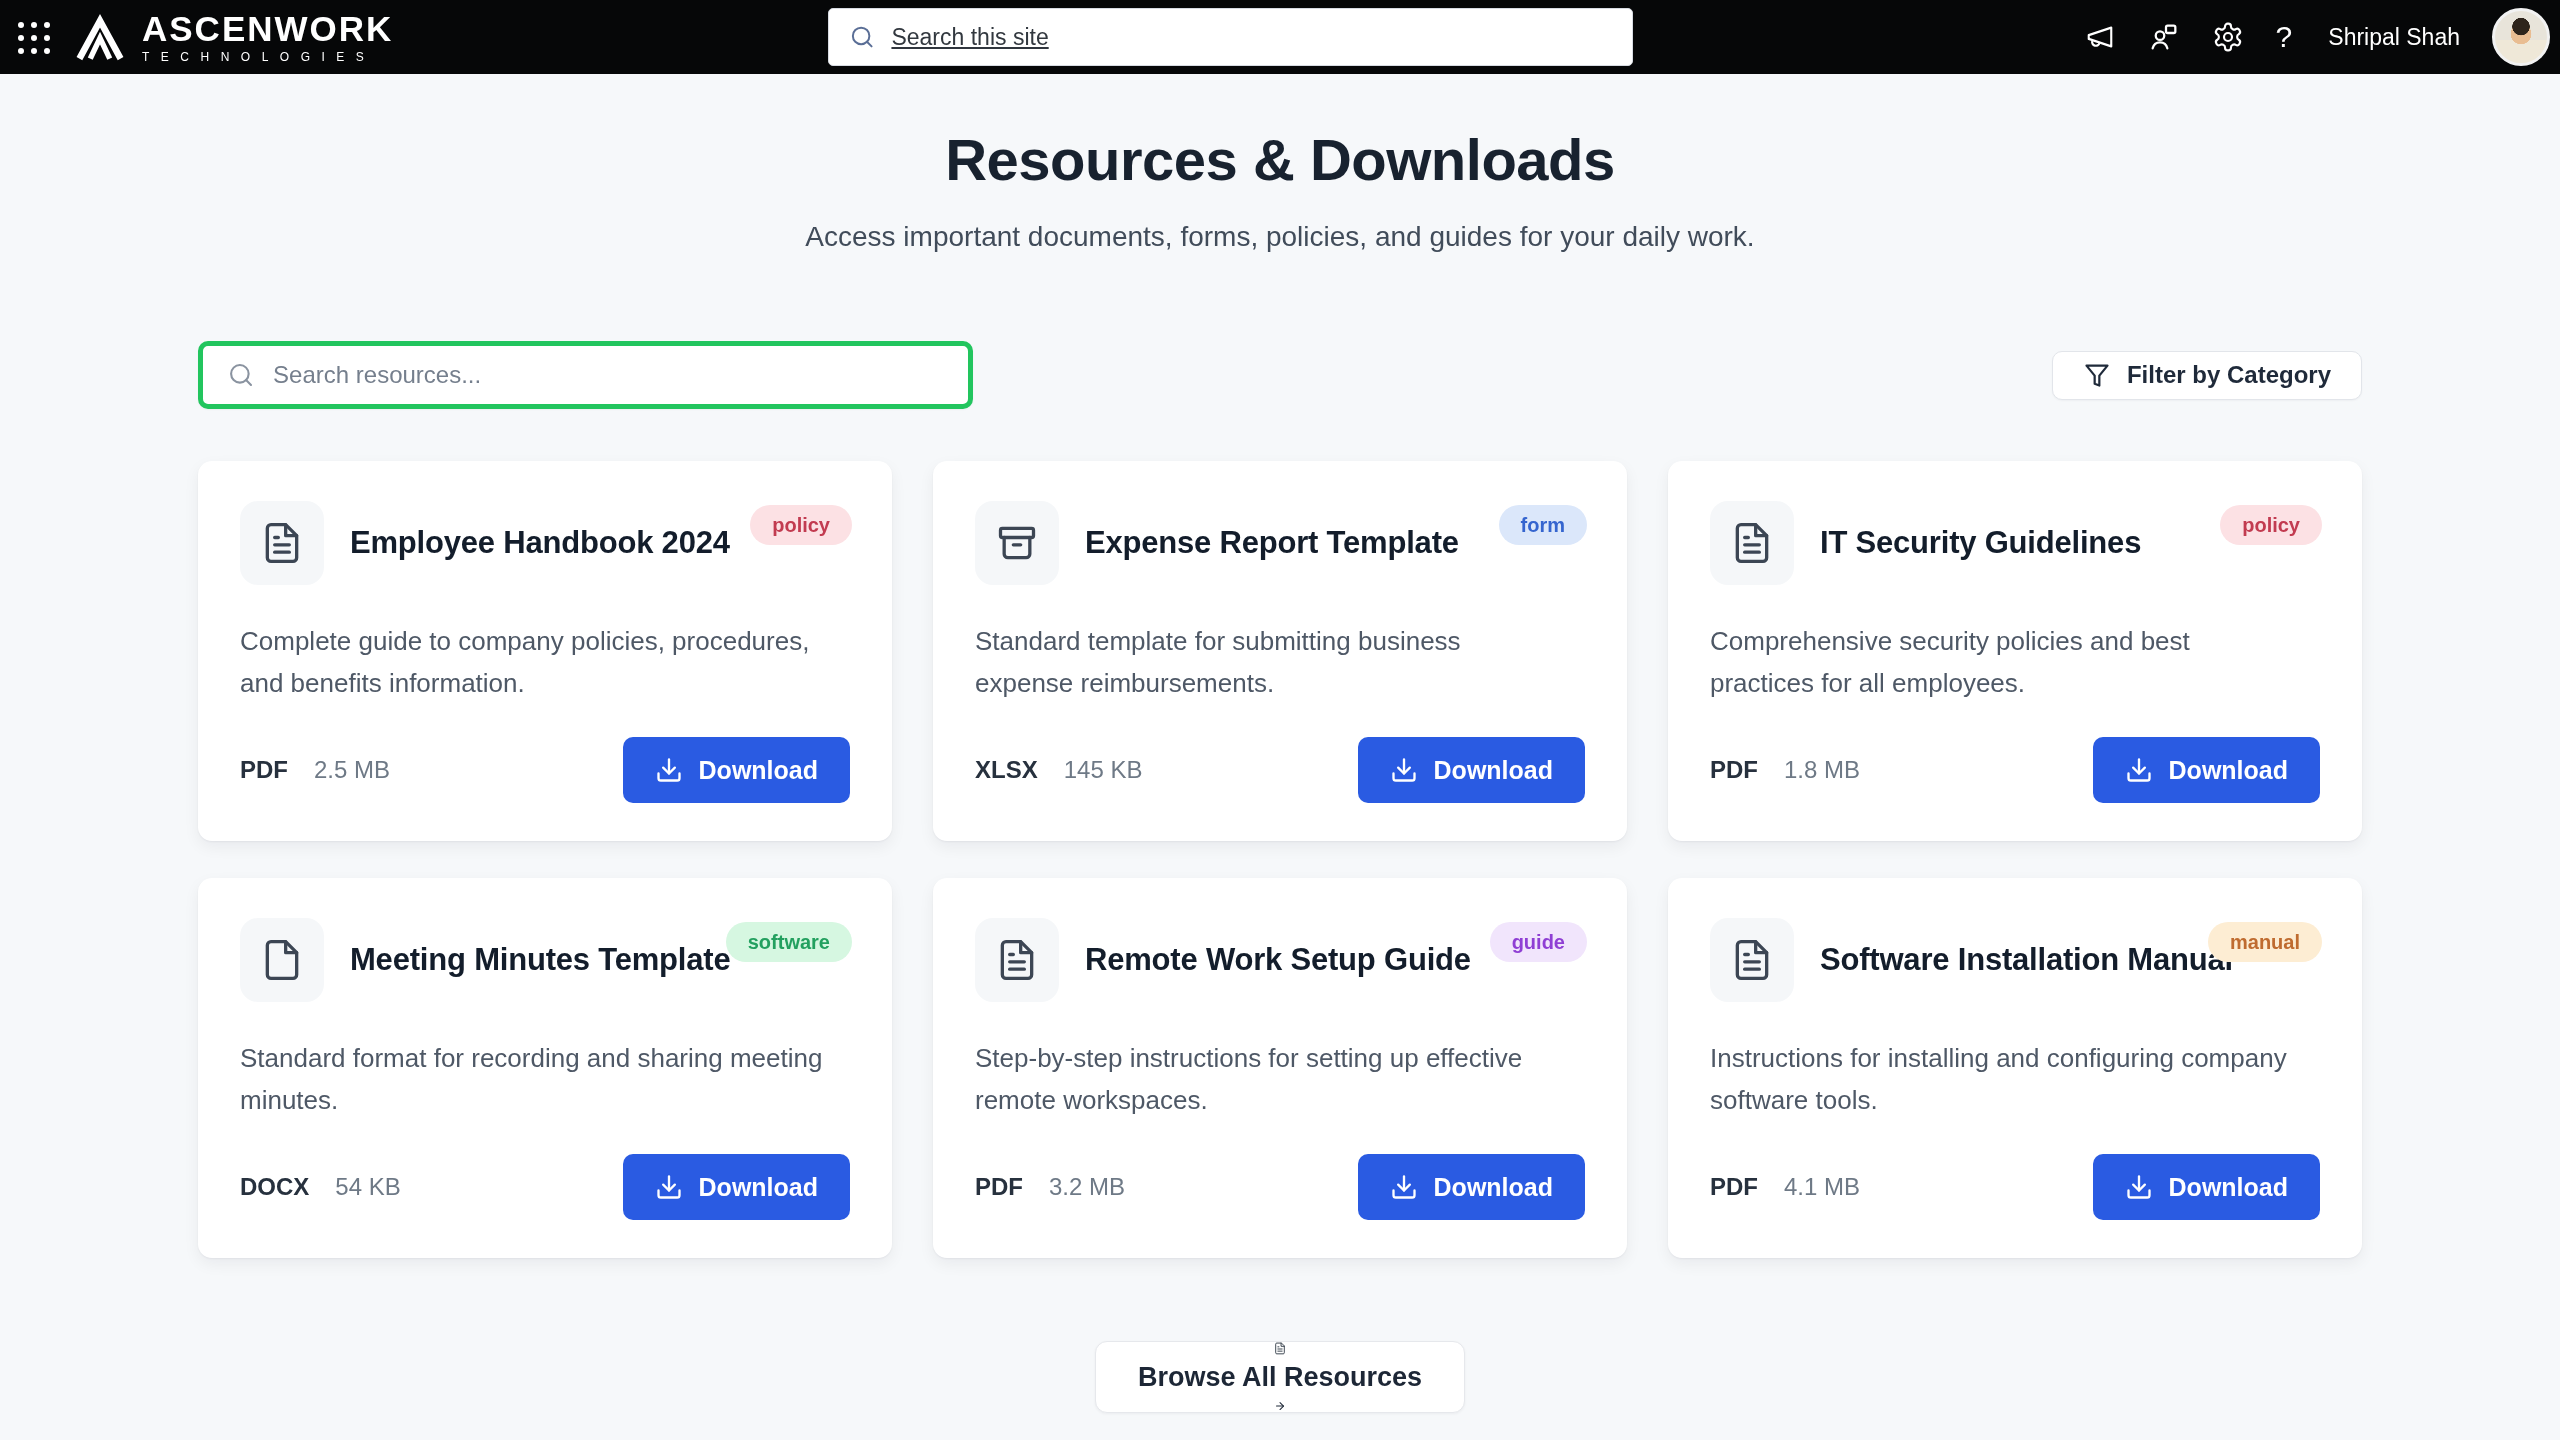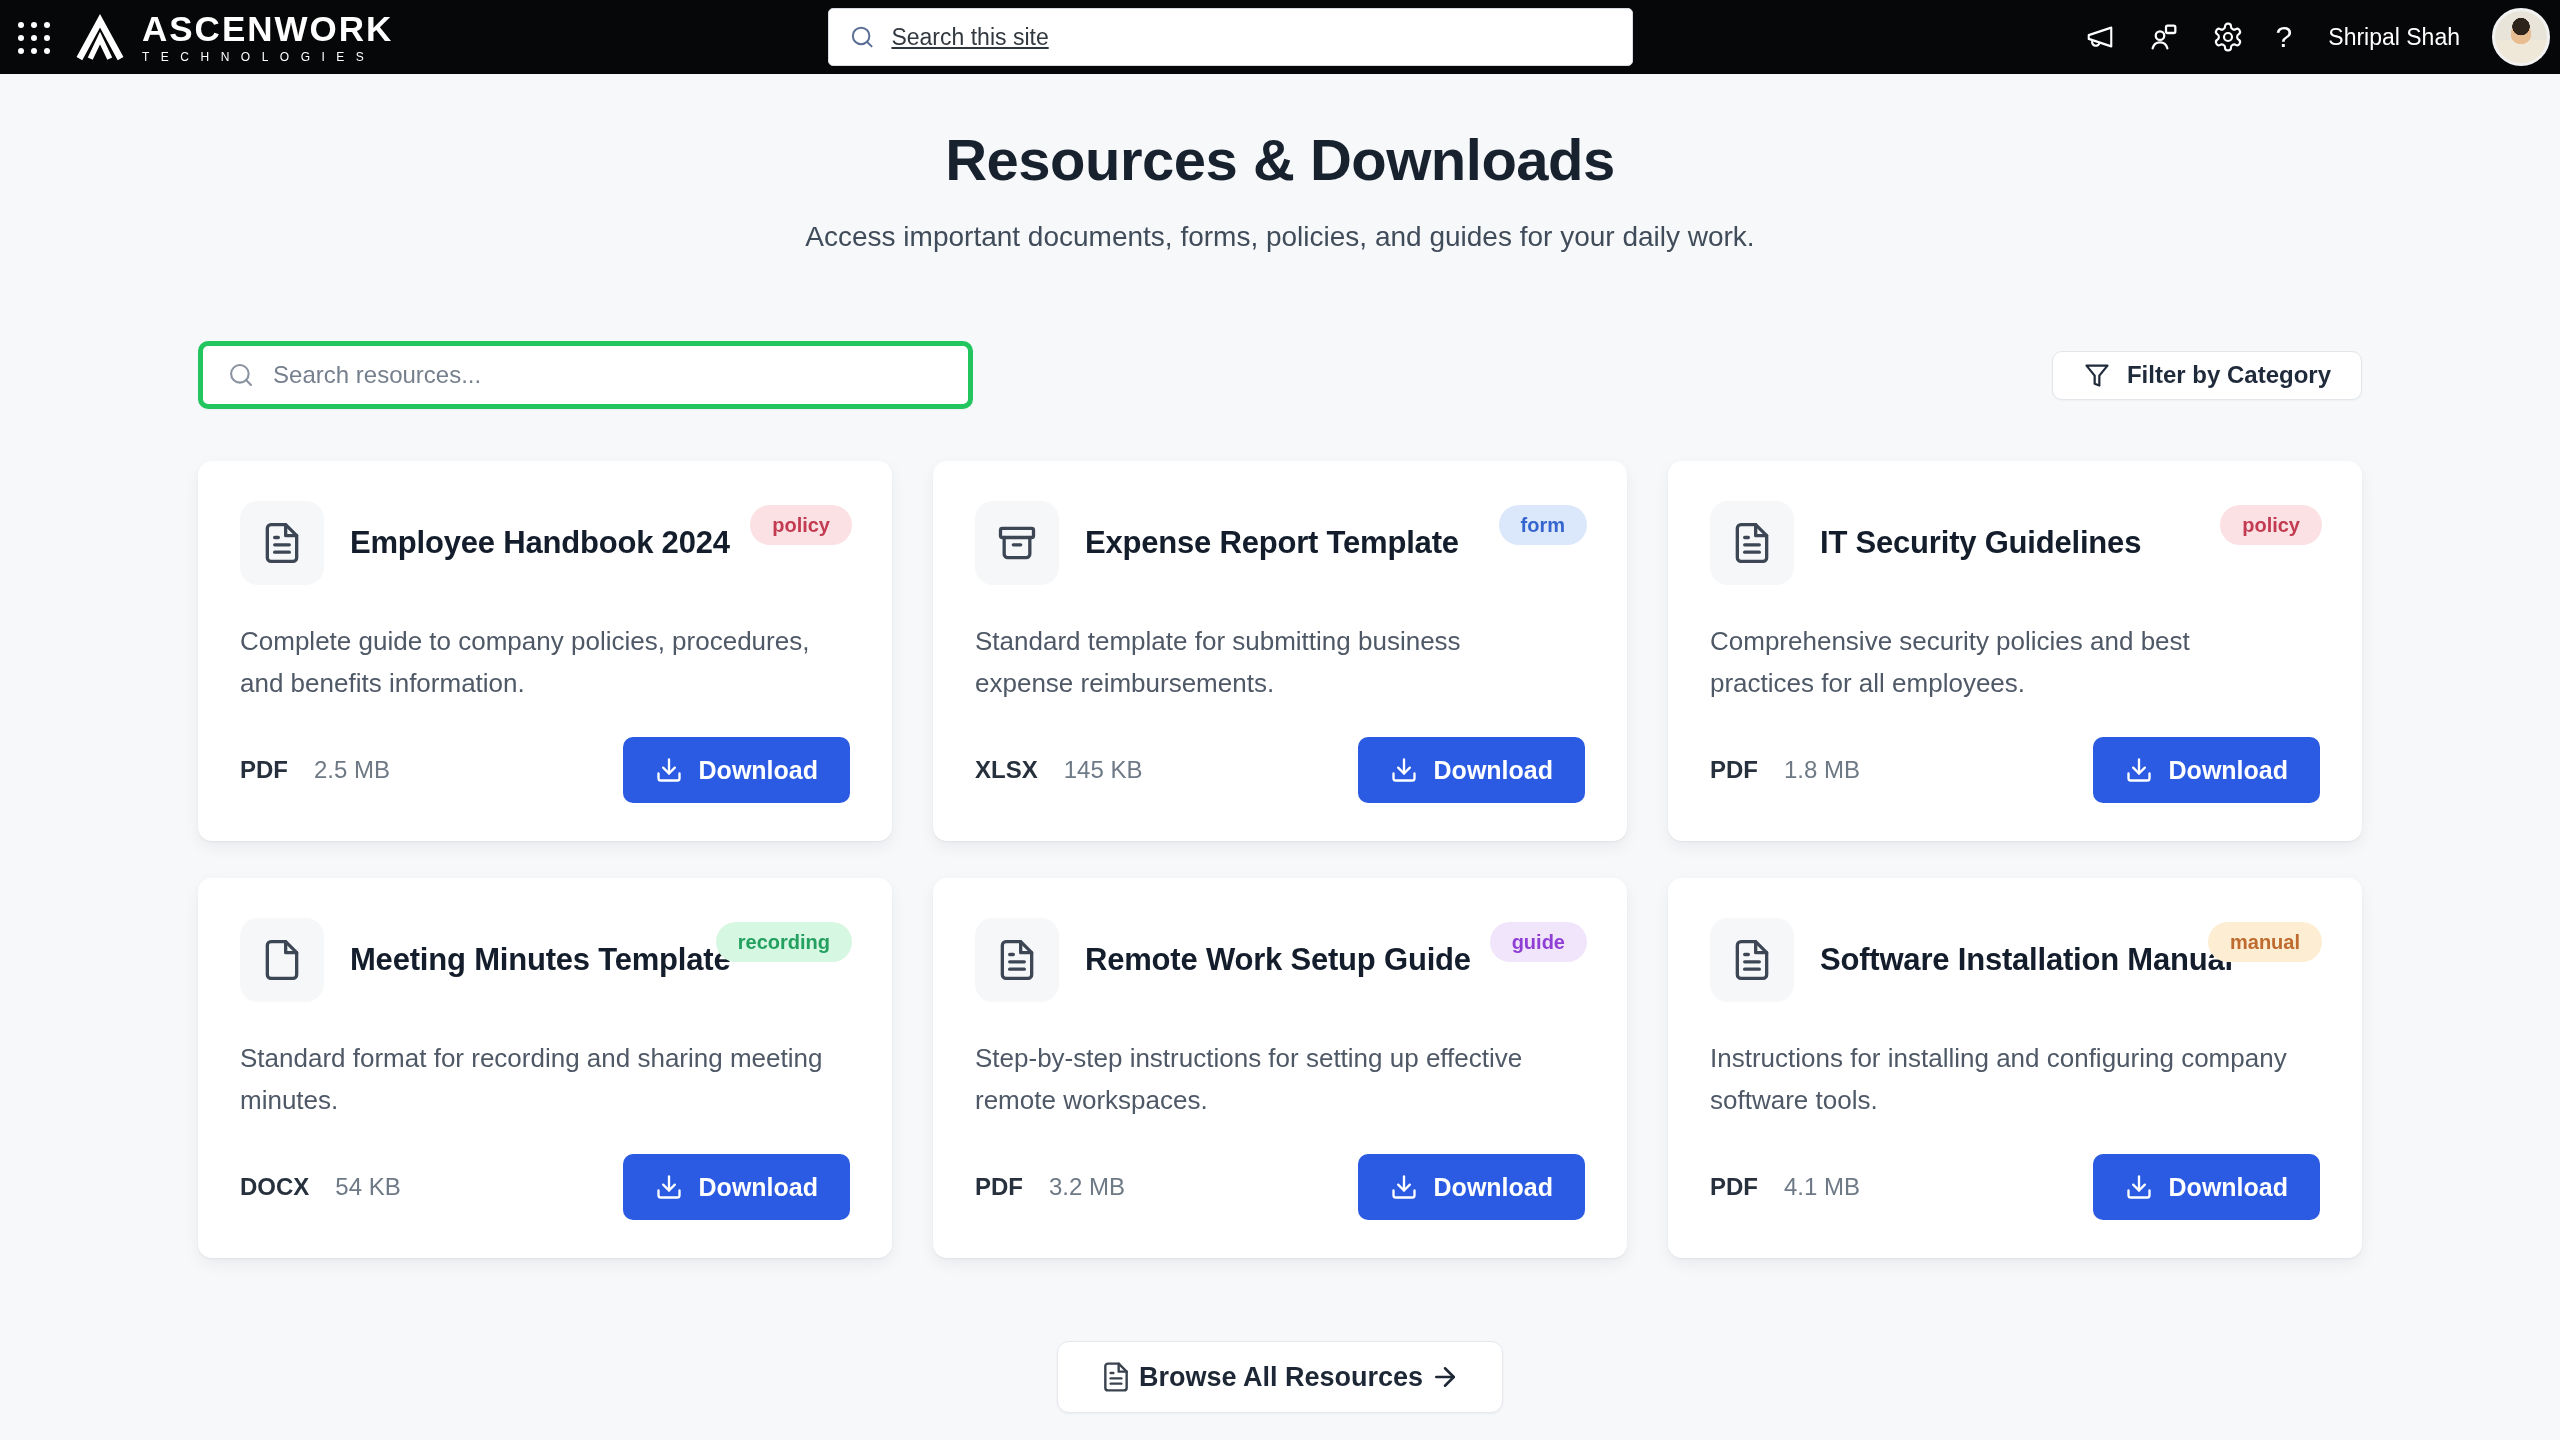--- a/index.html
+++ b/index.html
@@ -98,20 +98,21 @@
     font-family:inherit; font-size:25px; font-weight:700;
   }
 
   
   .browse-wrap { text-align:center; margin-top:83px; }
   .browse-btn {
     display:inline-flex; align-items:center; gap:7px; background:#fff;
     border:1px solid #e6e8ec; border-radius:12px; height:72px; padding:0 42px;
     cursor:pointer; font-family:inherit; font-size:27px; font-weight:700; color:#1d2736;
     box-shadow:0 1px 3px rgba(16,24,40,.05);
+    flex-direction:column;
   }
 </style>
 </head>
 <body>
 
 <header class="topbar">
   <div class="waffle">
     <i></i>
       <i></i>
       <i></i>
@@ -287,21 +288,21 @@
       <article class="card">
       <div class="card-head">
         <div class="icon-tile">
 
           <svg width="44" height="44" viewBox="0 0 24 24" fill="none" stroke="currentColor" stroke-width="1.8" stroke-linecap="round" stroke-linejoin="round">
             <path d="M14 2H6a2 2 0 0 0-2 2v16a2 2 0 0 0 2 2h12a2 2 0 0 0 2-2V8z"></path>
             <path d="M14 2v6h6"></path>
           </svg>
         </div>
         <h3 class="card-title">Meeting Minutes Template</h3>
-        <span class="badge" style="background: rgb(214, 247, 225); color: rgb(35, 160, 95);">recording</span>
+        <span class="badge" style="background: rgb(214, 247, 225); color: rgb(35, 160, 95);">software</span>
       </div>
       <p class="card-desc">Standard format for recording and sharing meeting minutes.</p>
       <div class="card-foot">
         <div class="meta">
           <span class="ftype">DOCX</span>
           <span class="fsize">54 KB</span>
         </div>
         <button class="dl-btn">
           <svg width="28" height="28" viewBox="0 0 24 24" fill="none" stroke="#fff" stroke-width="2" stroke-linecap="round" stroke-linejoin="round">
             <path d="M21 15v4a2 2 0 0 1-2 2H5a2 2 0 0 1-2-2v-4"></path>

